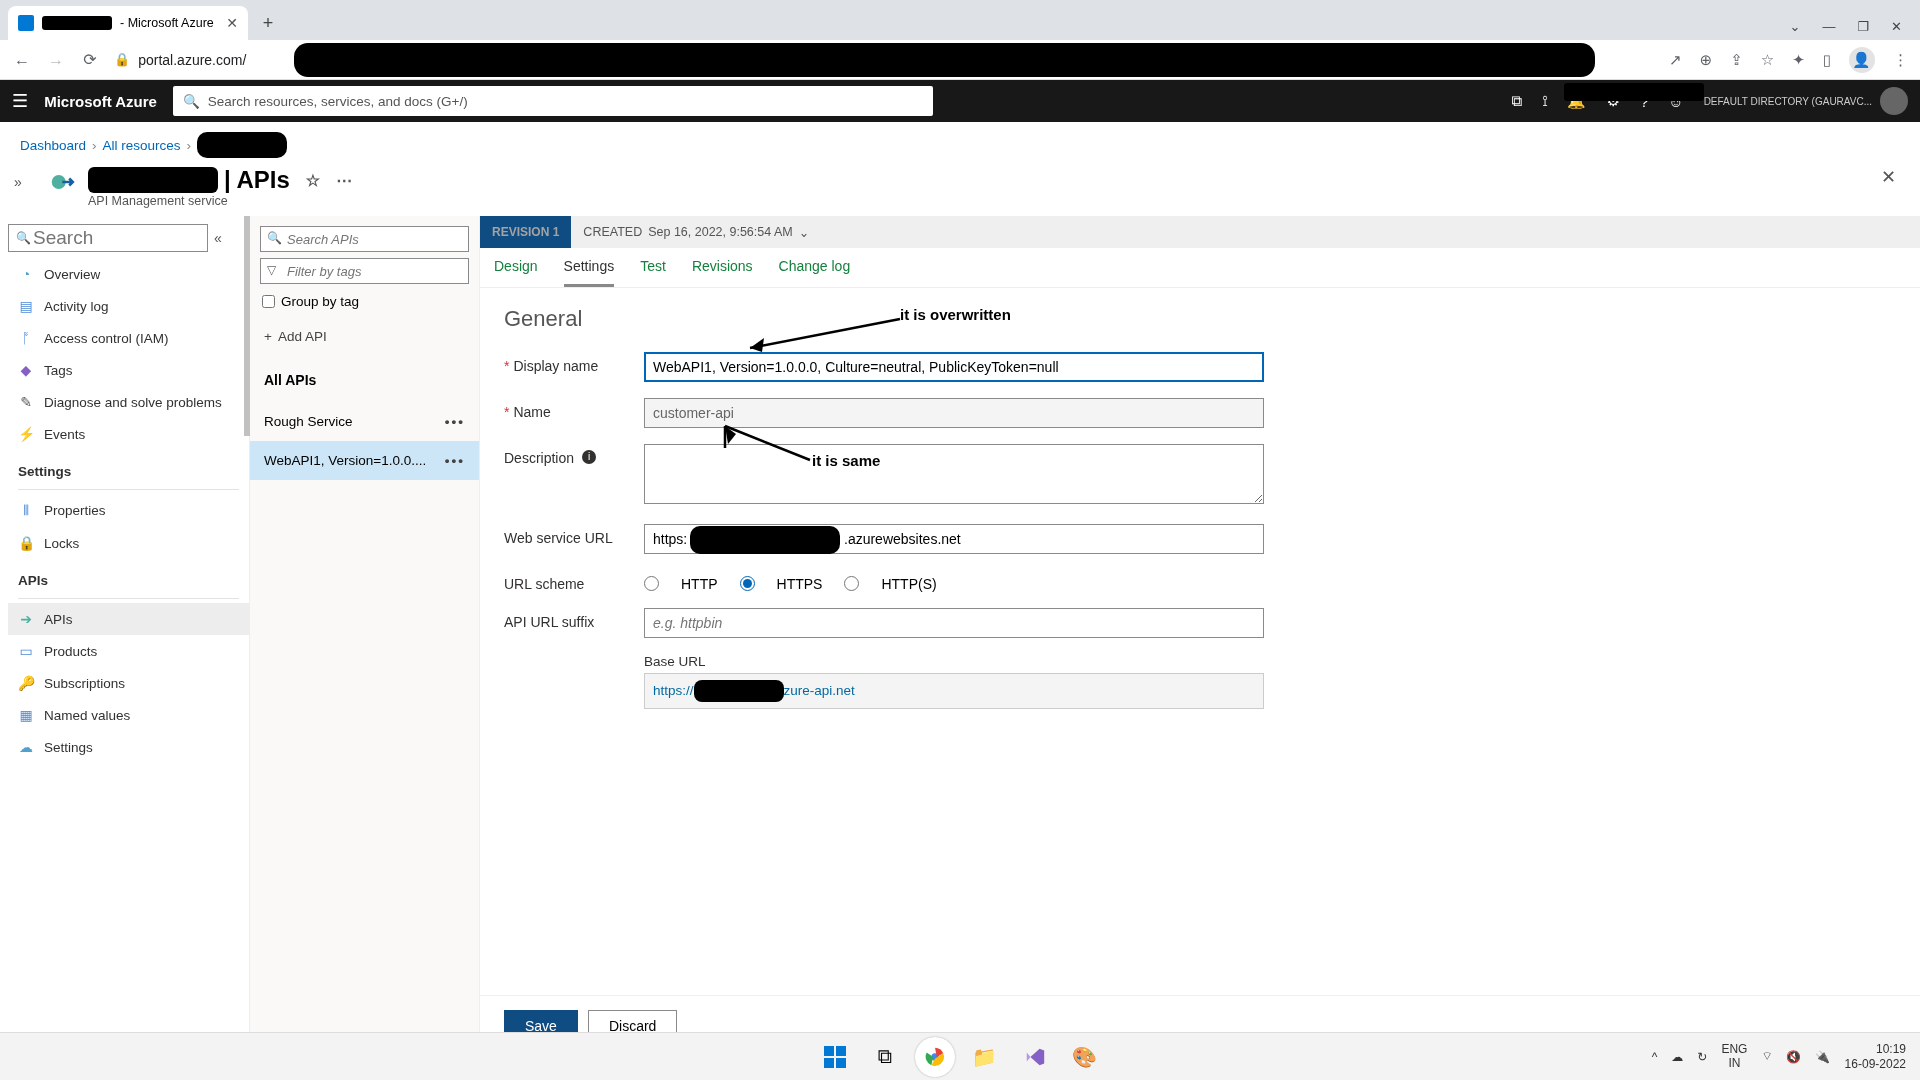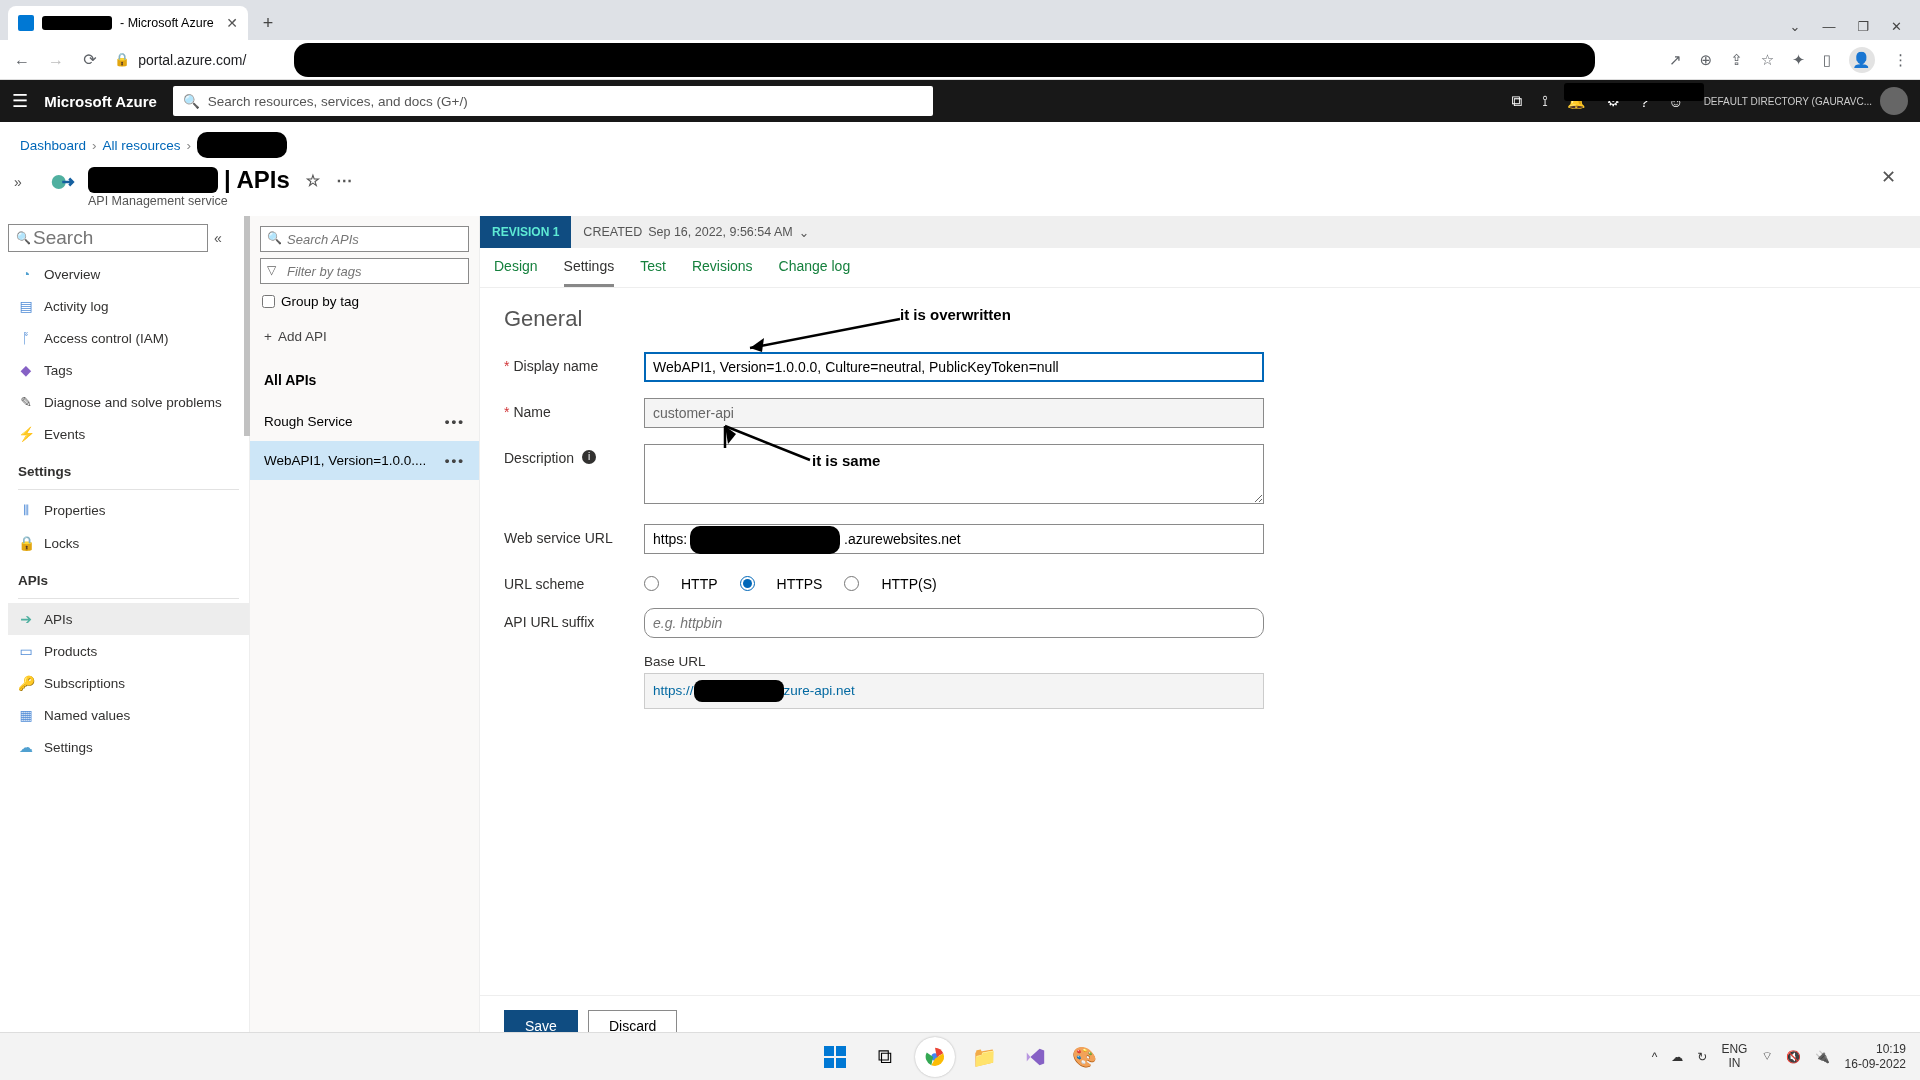--- a/index.html
+++ b/index.html
@@ -76,21 +76,21 @@
 .mid .checkbox-row { display: flex; align-items: center; gap: 6px; padding: 6px 12px; font-size: 13.5px; }
 .mid .add-api { display: flex; align-items: center; gap: 6px; padding: 14px 14px; font-size: 13.5px; color: #444; cursor: pointer; }
 .mid .allapis { font-weight: 600; padding: 14px 14px; font-size: 14px; }
 .api-item { display: flex; align-items: center; padding: 12px 14px; font-size: 13.5px; cursor: pointer; justify-content: space-between; }
 .api-item.selected { background: #cde6f7; }
 .api-item .dots { letter-spacing: 2px; color: #444; font-weight: bold; }
 
 
 .detail { flex: 1; display: flex; flex-direction: column; overflow: hidden; position: relative; }
 .rev-bar { height: 32px; background: #efefef; display: flex; align-items: center; font-size: 12.5px; }
-.rev-badge { background: #0f4c81; color: #5eead4; height: 100%; display: flex; align-items: center; padding: 0 12px; font-weight: 600; font-size: 12px; text-align: right; }
+.rev-badge { background: #0f4c81; color: #a3a3a3; height: 100%; display: flex; align-items: center; padding: 0 12px; font-weight: 600; font-size: 12px; text-align: right; }
 .rev-created { padding: 0 12px; color: #555; display: flex; align-items: center; gap: 6px; }
 .tabs { display: flex; gap: 26px; padding: 10px 14px 0; font-size: 14px; border-bottom: 1px solid #eee; }
 .tabs .tab-item { padding-bottom: 10px; color: #15803d; cursor: pointer; }
 .tabs .tab-item.active { color: #323130; border-bottom: 3px solid #888; }
 .detail-body { padding: 18px 24px; overflow-y: auto; flex: 1; position: relative; }
 .detail-body h2 { font-size: 22px; font-weight: 400; color: #555; margin-bottom: 20px; }
 .form-row { display: flex; align-items: flex-start; margin-bottom: 16px; }
 .form-row .flabel { width: 140px; font-size: 14px; color: #323130; padding-top: 6px; display: flex; gap: 4px; }
 .form-row .req { color: #d13438; }
 .form-row .fctrl { flex: 1; max-width: 620px; }
@@ -381,21 +381,21 @@
               <input type="radio" name="scheme" style="">
               <span>HTTP(S)</span>
             </label>
         </div>
       </div>
 
       <div class="form-row">
         <div class="flabel">
             <span>API URL suffix</span>
           </div>
-        <div class="fctrl"><input type="text" style="font-style: italic; border-radius: 10px;" placeholder="e.g. httpbin"></div>
+        <div class="fctrl"><input type="text" style="font-style: italic;" placeholder="e.g. httpbin"></div>
       </div>
 
       <div class="form-row">
         <div class="flabel"></div>
         <div class="fctrl">
           <div class="base-url-label">Base URL</div>
           <div class="base-url-box">
             <span>https://</span><span class="redact"></span><span>zure-api.net</span>
           </div>
         </div>

